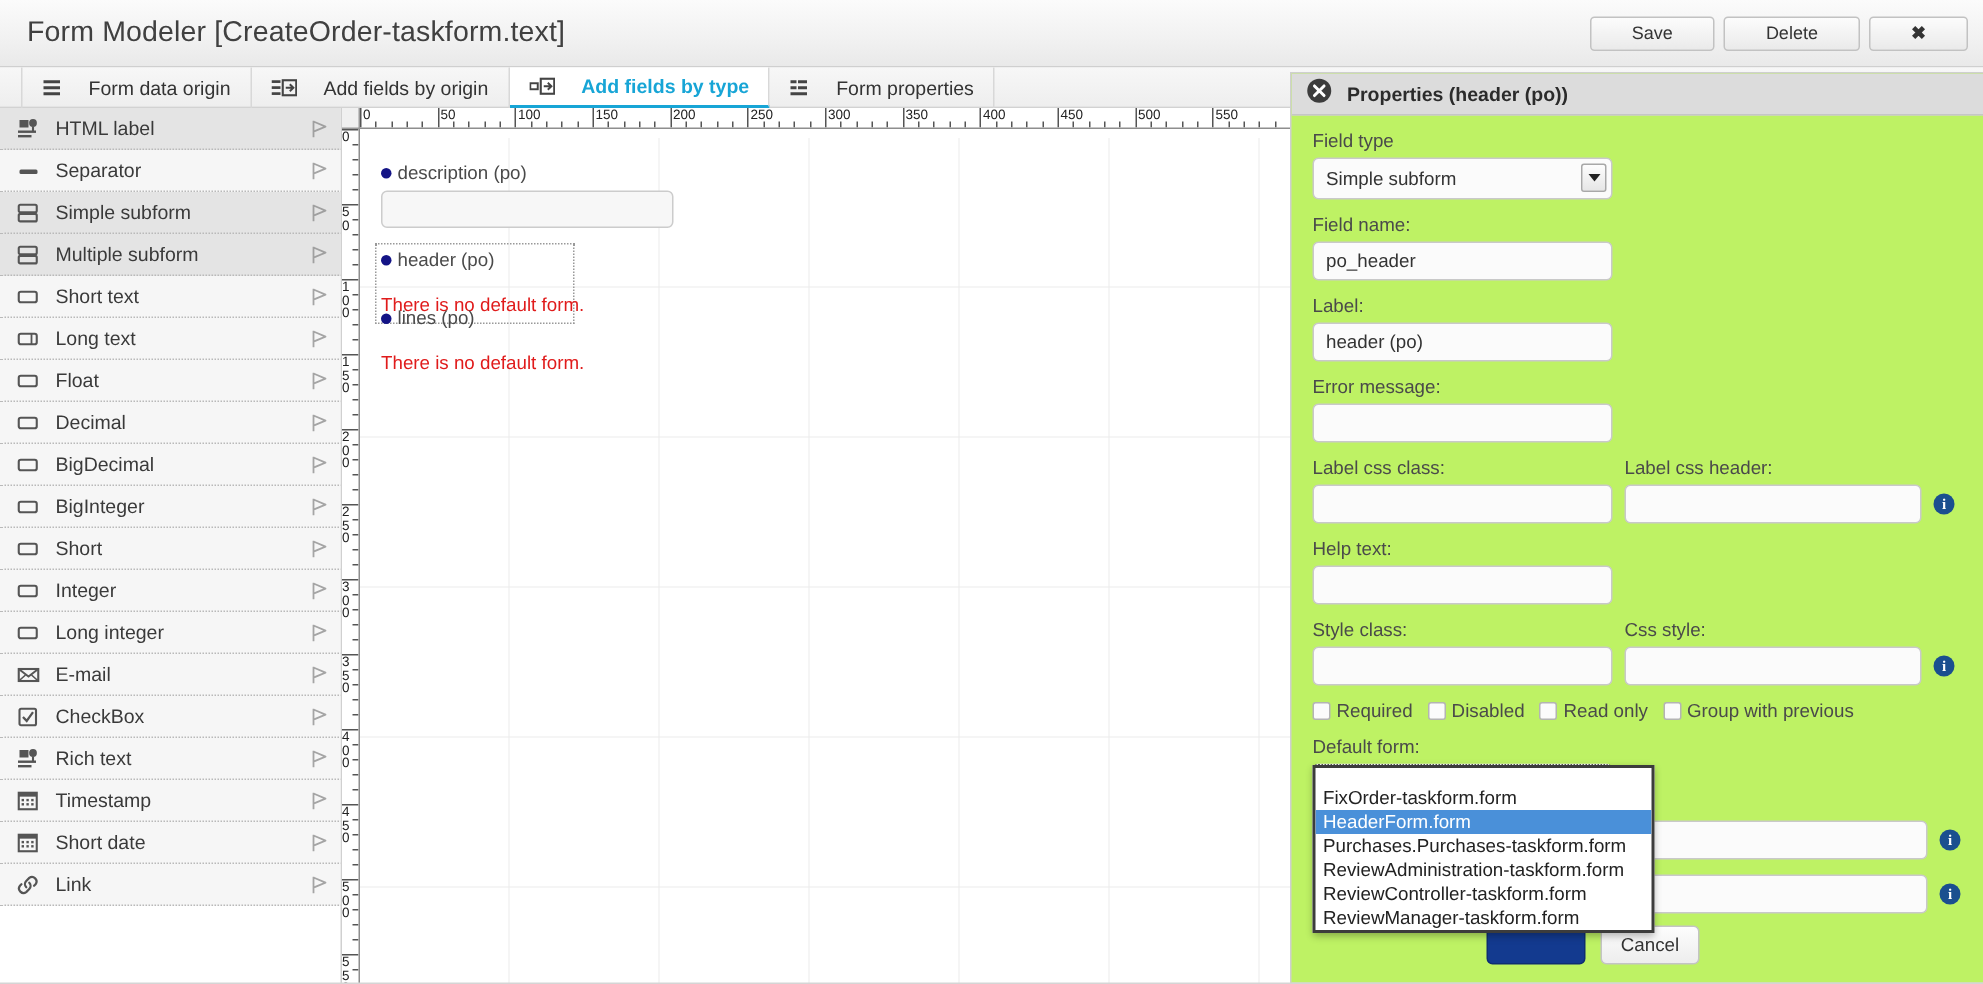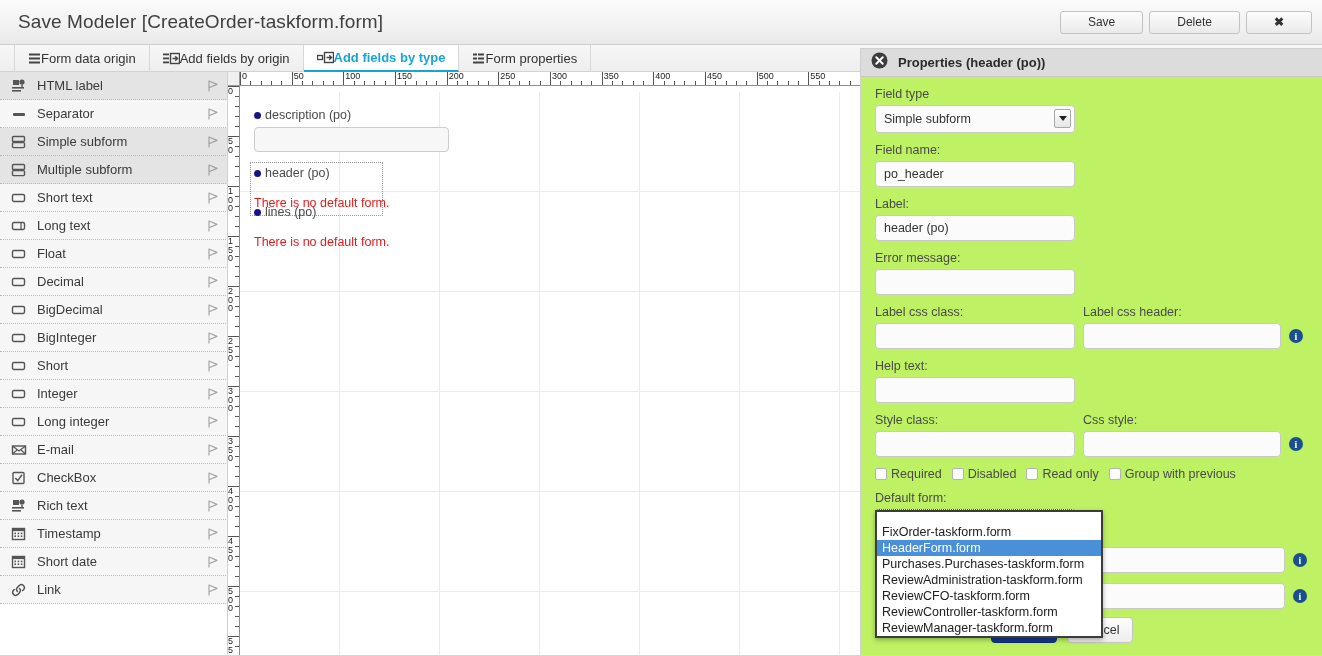--- a/index.html
+++ b/index.html
@@ -35,21 +35,21 @@
   .win-btn.close { min-width: 26px; font-size: 12px; font-weight: bold; }
 
   
   .tabstrip {
     position: absolute; left: 0; top: 45px; width: 1322px; height: 27px;
     background: linear-gradient(to bottom, #f7f7f7, #eeeeee);
     border-bottom: 1px solid #d2d2d2;
   }
   .tabs { position: absolute; left: 14px; top: 0; display: flex; height: 27px; }
   .tab {
-    display: flex; align-items: center; gap: 0;
+    display: flex; align-items: center; gap: 18px;
     padding: 0 13px; height: 27px; font-size: 13px; color: #333;
     border-right: 1px solid #d8d8d8; cursor: pointer; white-space: nowrap;
   }
   .tab:first-child { border-left: 1px solid #d8d8d8; }
   .tab.active {
     color: #17a5d6; font-weight: bold; background: #ffffff;
     border-bottom: 2px solid #17a5d6;
   }
   .tab svg { display: block; }
 
@@ -213,21 +213,21 @@
   .footer-strip {
     position: absolute; left: 0; bottom: 0; width: 1322px; height: 1px; background: #d5d5d5;
   }
 </style>
 </head>
 <body>
 
 <div id="app">
 
   <div class="titlebar">
-    <div class="title-text">Save Modeler [CreateOrder-taskform.form]</div>
+    <div class="title-text">Form Modeler [CreateOrder-taskform.text]</div>
     <div class="win-buttons">
       <div class="win-btn">Save</div>
       <div class="win-btn">Delete</div>
       <div class="win-btn close">✖</div>
     </div>
   </div>
 
   <div class="tabstrip">
     <div class="tabs">
       <div class="tab">
@@ -805,21 +805,20 @@
       </div>
 
     </div>
 
     <div class="dd-list" id="dd-list">
         <div class="dd-item blank"></div>
         <div class="dd-item">FixOrder-taskform.form</div>
         <div class="dd-item selected">HeaderForm.form</div>
         <div class="dd-item">Purchases.Purchases-taskform.form</div>
         <div class="dd-item">ReviewAdministration-taskform.form</div>
-        <div class="dd-item">ReviewCFO-taskform.form</div>
         <div class="dd-item">ReviewController-taskform.form</div>
         <div class="dd-item">ReviewManager-taskform.form</div>
       </div>
 
     <div class="panel-bottom-line"></div>
   </div>
 
   <div class="footer-strip"></div>
 </div>
 

